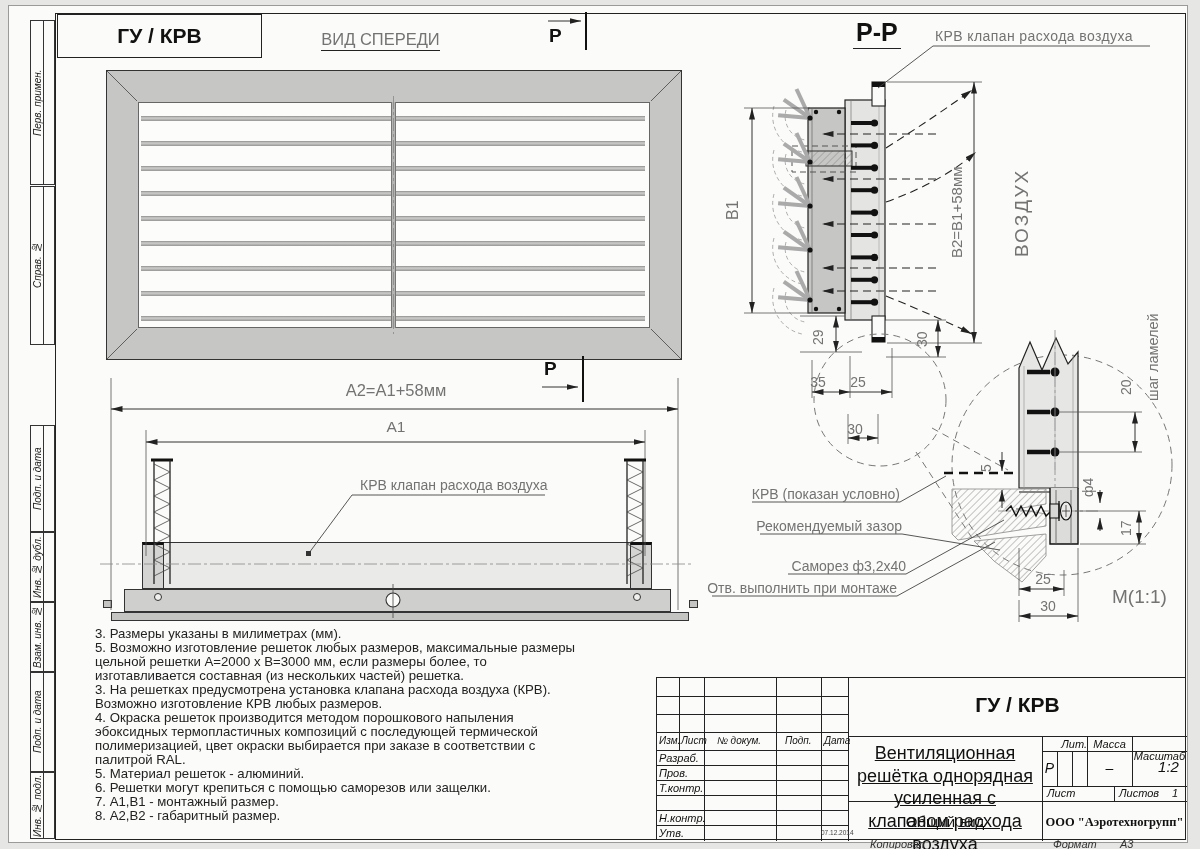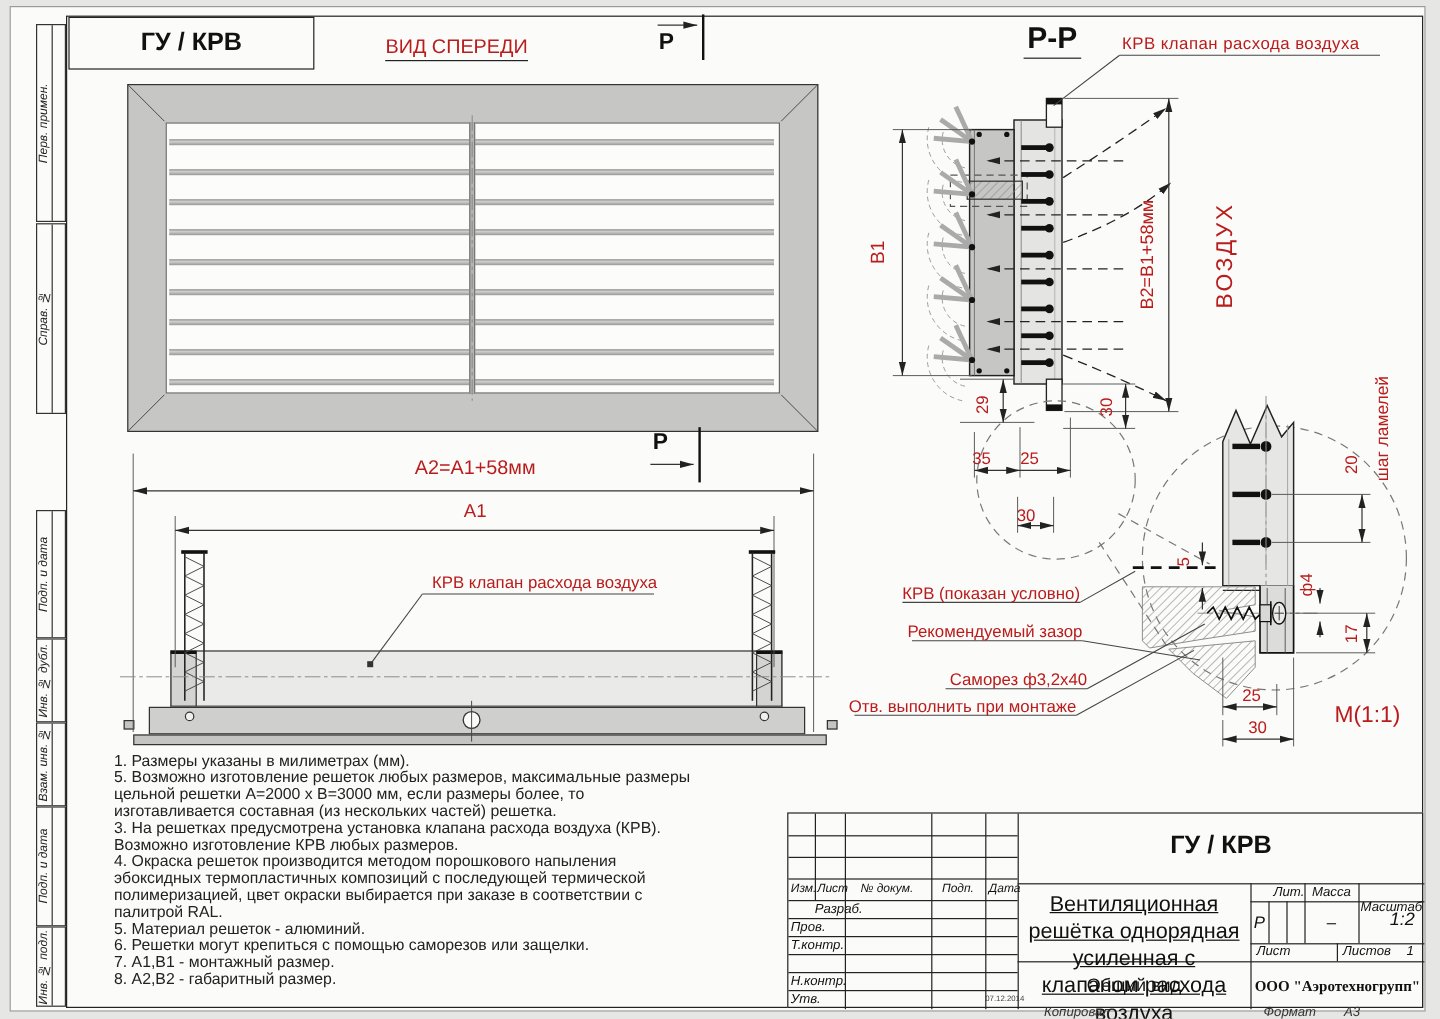--- a/index.html
+++ b/index.html
@@ -4,21 +4,21 @@
 <style>
   html,body{margin:0;padding:0;}
   body{background:#d9d9d7;font-family:"Liberation Sans",sans-serif;}
   .page{position:relative;width:1200px;height:849px;background:#e6e6e4;overflow:hidden;}
   .sheet{position:absolute;left:8px;top:5px;width:1180px;height:838px;background:#fbfbf9;border:1px solid #9a9a98;box-sizing:border-box;}
   .frame{position:absolute;left:55px;top:13px;width:1131px;height:827px;border:1.8px solid #222;box-sizing:border-box;}
   .mbox{position:absolute;left:30px;width:25px;border:1.2px solid #333;box-sizing:border-box;background:#fbfbf9;}
   .mbox .sub{position:absolute;left:12px;top:0;bottom:0;width:1px;background:#333;}
   .vl{position:absolute;writing-mode:vertical-rl;transform:rotate(180deg);display:flex;align-items:center;justify-content:center;color:#1a1a1a;white-space:nowrap;}
   .mlab{font:italic 10px "Liberation Sans",sans-serif;color:#222;}
-  .lbl{position:absolute;font:14px "Liberation Sans",sans-serif;color:#b91c1c;white-space:nowrap;}
+  .lbl{position:absolute;font:14px "Liberation Sans",sans-serif;color:#737373;white-space:nowrap;}
   .c{text-align:center;}
   .r{text-align:right;}
   .codebox{position:absolute;left:57px;top:14px;width:205px;height:44px;border:1.6px solid #222;box-sizing:border-box;display:flex;align-items:center;justify-content:center;font-weight:bold;font-size:21px;color:#111;}
   .viewtitle{border-bottom:1.4px solid #222;padding-bottom:2px;}
   .pptitle{position:absolute;left:853px;top:18px;font-size:25px;font-weight:bold;color:#111;border-bottom:1.6px solid #222;padding:0 3px 1px 3px;}
   .pmark{position:absolute;font-size:19px;font-weight:bold;color:#111;}
   
   .fv-frame{position:absolute;left:106px;top:70px;width:576px;height:290px;background:#c6c6c4;border:1.4px solid #333;box-sizing:border-box;}
   .fv-inner{position:absolute;left:138px;top:102px;width:512px;height:226px;background:#fcfcfa;border:1px solid #666;box-sizing:border-box;}
   .bar{position:absolute;left:2px;width:504px;height:5px;background:linear-gradient(180deg,#8e8e8c 0%,#cfcfcd 40%,#969694 100%);}
@@ -358,21 +358,21 @@
   <div class="lbl" style="left:1112px;top:586px;font-size:19px;">М(1:1)</div>
   <div class="lbl r" style="left:700px;top:486px;width:200px;">КРВ (показан условно)</div>
   <div class="lbl r" style="left:700px;top:518px;width:202px;">Рекомендуемый зазор</div>
   <div class="lbl r" style="left:706px;top:558px;width:200px;">Саморез ф3,2х40</div>
   <div class="lbl r" style="left:697px;top:580px;width:200px;">Отв. выполнить при монтаже</div>
 
   <div class="lbl c" style="left:296px;top:381px;width:200px;font-size:16.5px;">А2=А1+58мм</div>
   <div class="lbl c" style="left:346px;top:418px;width:100px;font-size:15.5px;">А1</div>
   <div class="lbl" style="left:360px;top:477px;">КРВ клапан расхода воздуха</div>
 
-  <div class="note" style="top:626px;">1.  Размеры указаны в милиметрах (мм).</div>
+  <div class="note" style="top:626px;">3.  Размеры указаны в милиметрах (мм).</div>
   <div class="note" style="top:640px;">5.  Возможно изготовление решеток любых размеров, максимальные размеры</div>
   <div class="note" style="top:654px;">цельной решетки А=2000 х В=3000 мм, если размеры более, то</div>
   <div class="note" style="top:668px;">изготавливается  составная (из нескольких частей) решетка.</div>
   <div class="note" style="top:682px;">3.  На решетках предусмотрена установка клапана расхода воздуха (КРВ).</div>
   <div class="note" style="top:696px;">Возможно изготовление КРВ любых размеров.</div>
   <div class="note" style="top:710px;">4.  Окраска решеток производится методом порошкового напыления</div>
   <div class="note" style="top:724px;">эбоксидных термопластичных композиций с последующей термической</div>
   <div class="note" style="top:738px;">полимеризацией, цвет окраски выбирается при заказе в соответствии с</div>
   <div class="note" style="top:752px;">палитрой RAL.</div>
   <div class="note" style="top:766px;">5.  Материал решеток - алюминий.</div>
@@ -404,21 +404,21 @@
     <div class="tl" style="left:191px;top:58px;width:339px;height:1px;"></div>
     <div class="tl" style="left:385px;top:73px;width:145px;height:1px;"></div>
     <div class="tl" style="left:385px;top:108px;width:145px;height:1px;"></div>
     <div class="tl" style="left:191px;top:123px;width:339px;height:1px;"></div>
 
     <div class="tbt it" style="left:2px;top:57px;font-size:10px;">Изм.</div>
     <div class="tbt it" style="left:24px;top:57px;font-size:10px;">Лист</div>
     <div class="tbt it" style="left:60px;top:57px;font-size:10px;">№ докум.</div>
     <div class="tbt it" style="left:128px;top:57px;font-size:10px;">Подп.</div>
     <div class="tbt it" style="left:167px;top:57px;font-size:10px;">Дата</div>
-    <div class="tbt it" style="left:2px;top:74px;font-size:11px;margin-left:20px;">Разраб.</div>
+    <div class="tbt it" style="left:2px;top:74px;font-size:11px;">Разраб.</div>
     <div class="tbt it" style="left:2px;top:89px;font-size:11px;">Пров.</div>
     <div class="tbt it" style="left:2px;top:104px;font-size:11px;">Т.контр.</div>
     <div class="tbt it" style="left:2px;top:134px;font-size:11px;">Н.контр.</div>
     <div class="tbt it" style="left:2px;top:149px;font-size:11px;">Утв.</div>
     <div class="tbt c" style="left:164px;top:151px;width:27px;font-size:6.5px;color:#444;">07.12.2014</div>
 
     <div class="tbt c" style="left:191px;top:15px;width:339px;font-size:21px;font-weight:bold;">ГУ / КРВ</div>
     <div class="tbt c" style="left:196px;top:64px;width:184px;font-size:18px;line-height:1.26;white-space:normal;text-decoration:underline;">Вентиляционная решётка однорядная усиленная с клапаном расхода воздуха</div>
     <div class="tbt it c" style="left:385px;top:60px;width:45px;font-size:11px;text-align:right;">Лит.</div>
     <div class="tbt it c" style="left:430px;top:60px;width:45px;font-size:11px;">Масса</div>

